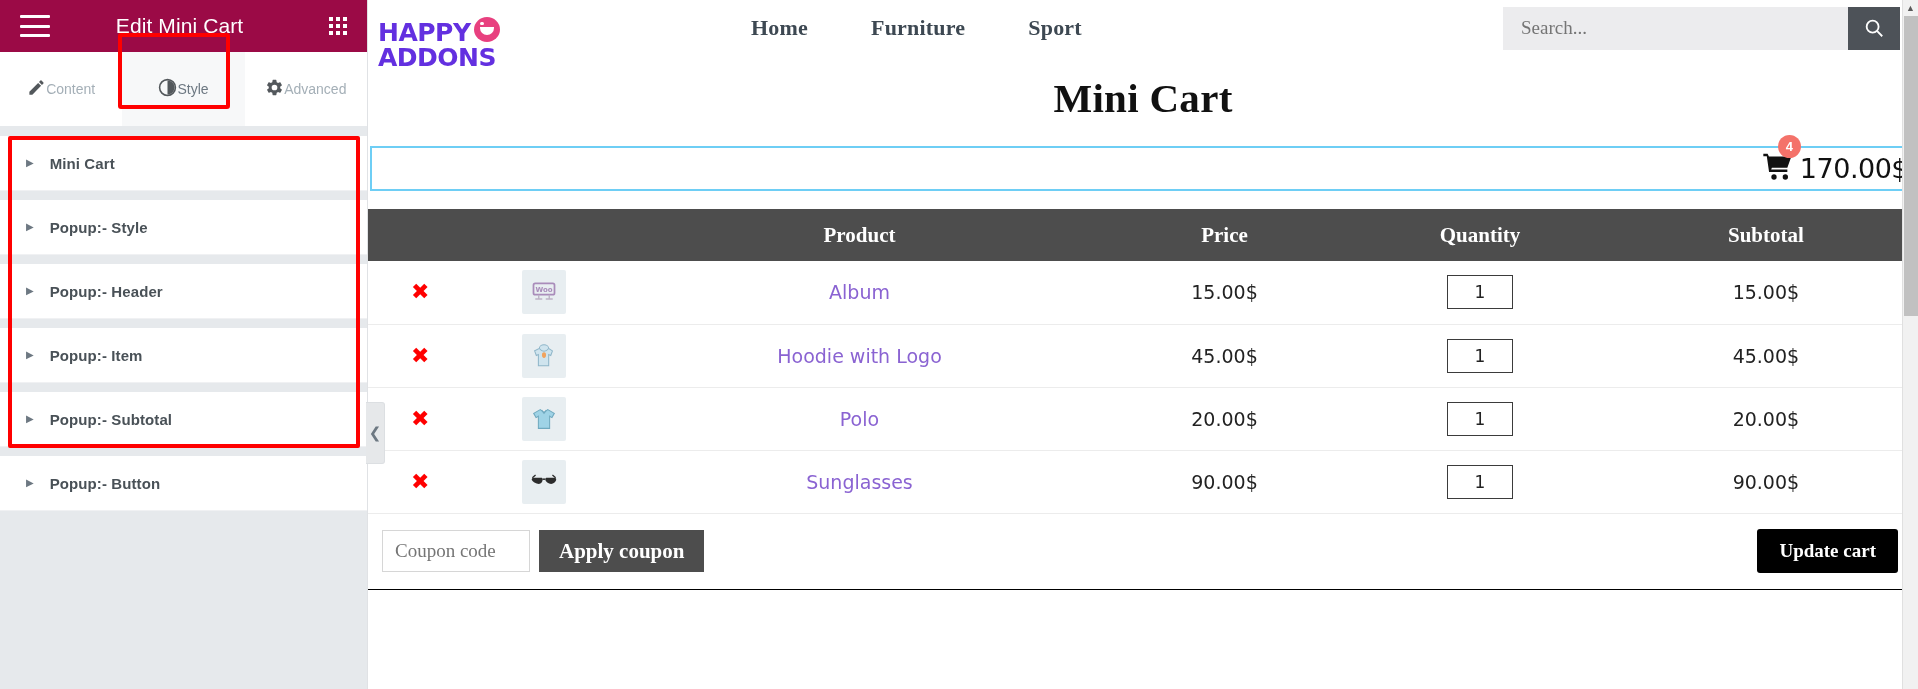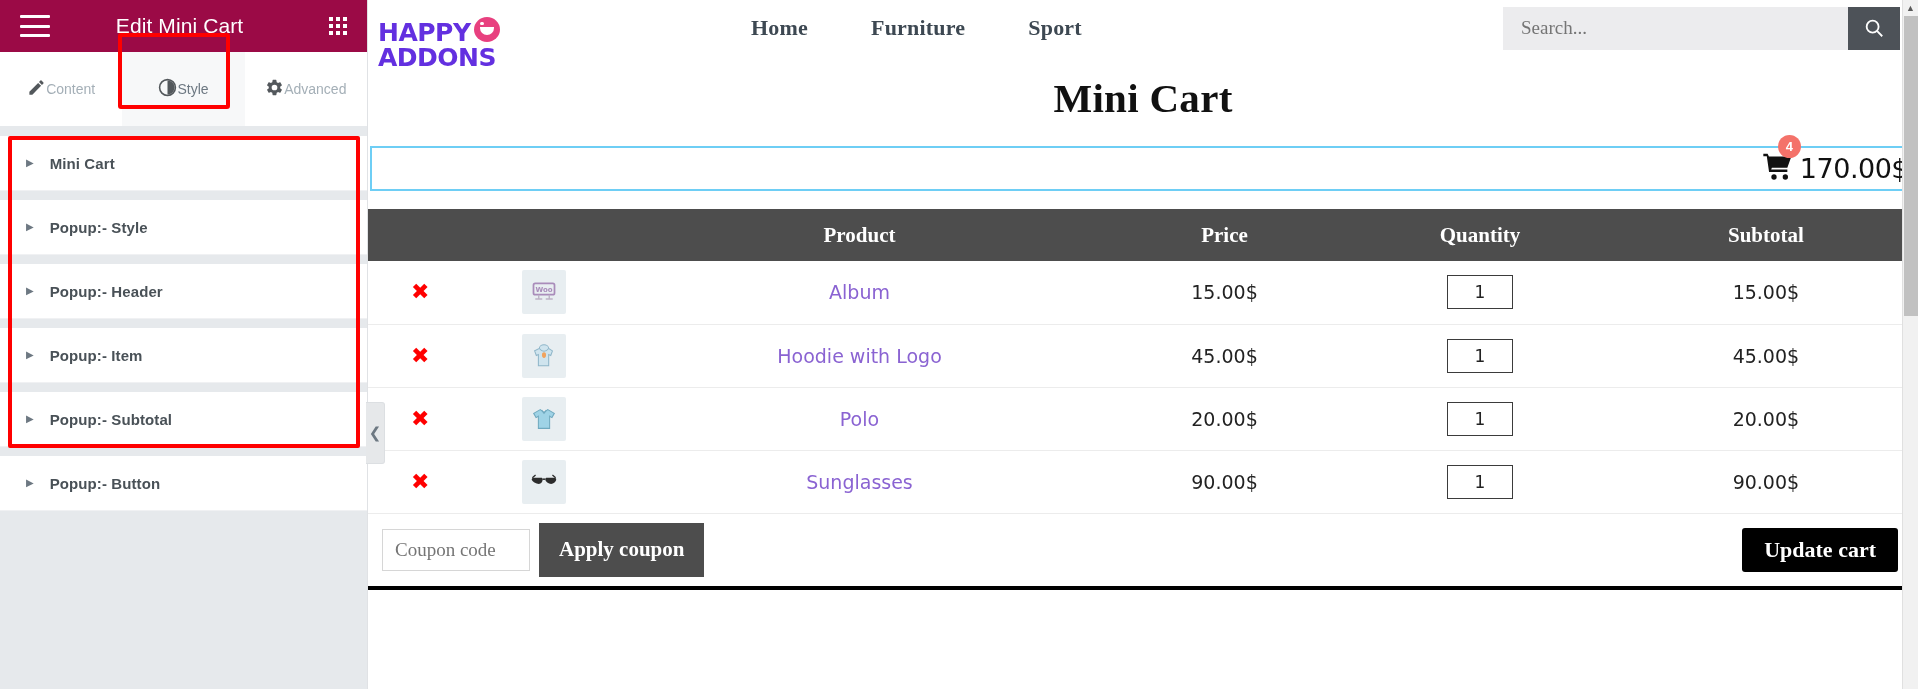--- a/index.html
+++ b/index.html
@@ -192,38 +192,38 @@
   }
   .qty-box {
     width: 66px; height: 34px; border: 1px solid #3b3b3b;
     background: #ffffff; text-align: center;
     font-family: "DejaVu Sans", sans-serif; font-size: 17px; color: #222222;
     outline: none;
   }
 
   .cart-actions {
     display: flex; align-items: center;
-    padding: 16px 20px 16px 14px; border-bottom: 4px solid #000000;
+    padding: 16px 20px 16px 14px; border-bottom: 1px solid #000000;
     height: 76px;
   }
   .coupon-input {
     width: 148px; height: 42px; border: 1px solid #d6d6d6;
     padding: 0 12px; background: #ffffff;
     font-family: "Liberation Serif", serif; font-size: 19px; color: #8a8a8a;
     outline: none;
   }
   .apply-coupon-btn {
-    height: 54px; padding: 0 20px; margin-left: 9px;
+    height: 42px; padding: 0 20px; margin-left: 9px;
     background: #4d4d4d; color: #ffffff; border: none; cursor: pointer;
     font-family: "Liberation Serif", serif; font-size: 21px; font-weight: bold;
   }
   .update-cart-btn {
     margin-left: auto; height: 44px; padding: 0 22px;
     background: #000000; color: #ffffff; border: none; cursor: pointer;
-    font-family: "Liberation Serif", serif; font-size: 22px; font-weight: bold;
+    font-family: "Liberation Serif", serif; font-size: 19px; font-weight: bold;
     border-radius: 3px;
   }
 
   
   .page-scrollbar {
     position: absolute; right: 0; top: 0; width: 16px; height: 689px;
     background: #f1f1f1; border-left: 1px solid #e0e0e0; z-index: 9;
   }
   .page-scrollbar .sb-arrow {
     height: 16px; display: flex; align-items: center; justify-content: center;

